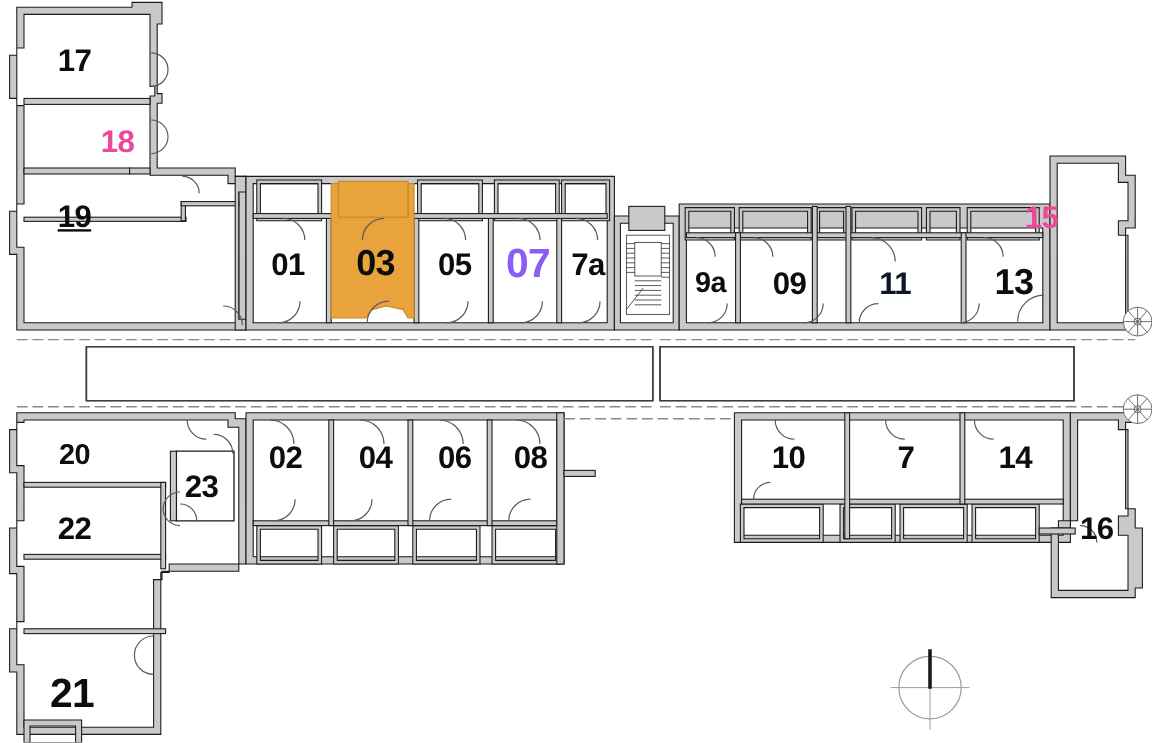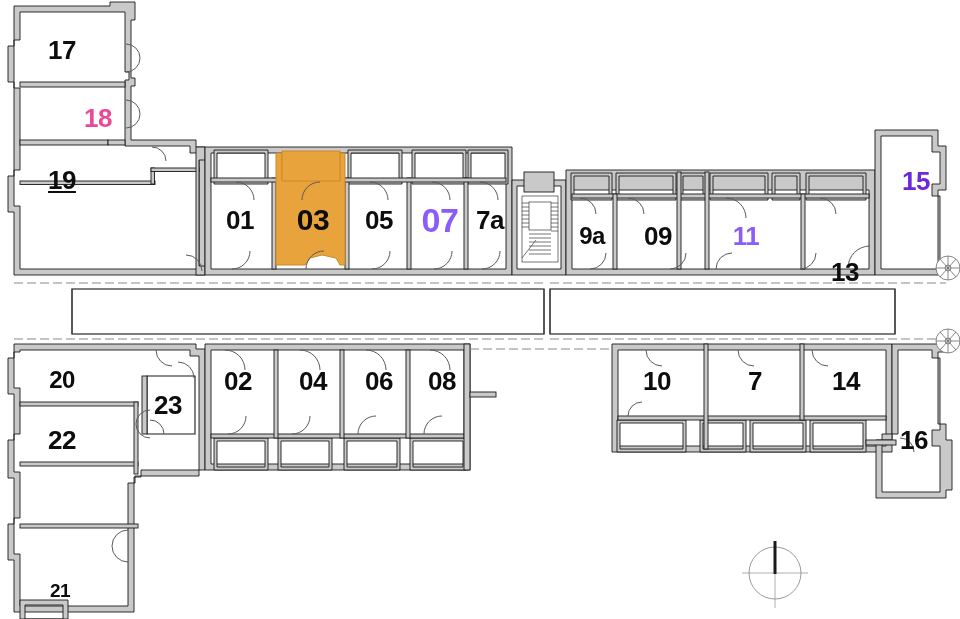--- a/index.html
+++ b/index.html
@@ -304,27 +304,27 @@
       <div class="room-label" style="left: 62px; top: 50px; font-size: 26px; color: rgb(13, 13, 13);">17</div>
       <div class="room-label" style="left: 50px; top: 118px; font-size: 26px; color: #ec4899; margin-left: 48px;">18</div>
       <div class="room-label" style="left: 62px; top: 180px; font-size: 26px; color: rgb(13, 13, 13); text-decoration: underline;">19</div>
       <div class="room-label" style="left: 240px; top: 220px; font-size: 26px; color: rgb(13, 13, 13);">01</div>
       <div class="room-label" style="left: 313px; top: 220px; font-size: 30px; color: rgb(13, 13, 13);">03</div>
       <div class="room-label" style="left: 379px; top: 220px; font-size: 26px; color: rgb(13, 13, 13);">05</div>
       <div class="room-label" style="left: 440px; top: 220px; font-size: 34px; color: #8b5cf6;">07</div>
       <div class="room-label" style="left: 490px; top: 220px; font-size: 26px; color: rgb(13, 13, 13);">7a</div>
       <div class="room-label" style="left: 592px; top: 236px; font-size: 24px; color: rgb(13, 13, 13);">9a</div>
       <div class="room-label" style="left: 658px; top: 236px; font-size: 26px; color: rgb(13, 13, 13);">09</div>
-      <div class="room-label" style="left: 746px; top: 236px; font-size: 26px; color: #8b5cf6;">11</div>
-      <div class="room-label" style="left: 845px; top: 236px; font-size: 26px; color: rgb(13, 13, 13); margin-top: 36px;">13</div>
-      <div class="room-label" style="left: 916px; top: 181px; font-size: 26px; color: #6d28d9;">15</div>
+      <div class="room-label" style="left: 746px; top: 236px; font-size: 26px; color: #0f172a;">11</div>
+      <div class="room-label" style="left: 845px; top: 236px; font-size: 30px; color: rgb(13, 13, 13);">13</div>
+      <div class="room-label" style="left: 868px; top: 181px; font-size: 26px; color: #ec4899;">15</div>
       <div class="room-label" style="left: 62px; top: 380px; font-size: 24px; color: rgb(13, 13, 13);">20</div>
       <div class="room-label" style="left: 62px; top: 440px; font-size: 26px; color: rgb(13, 13, 13);">22</div>
       <div class="room-label" style="left: 168px; top: 405px; font-size: 26px; color: rgb(13, 13, 13);">23</div>
-      <div class="room-label" style="left: 60px; top: 590px; font-size: 19px; color: rgb(13, 13, 13);">21</div>
+      <div class="room-label" style="left: 60px; top: 578px; font-size: 34px; color: rgb(13, 13, 13);">21</div>
       <div class="room-label" style="left: 238px; top: 381px; font-size: 26px; color: rgb(13, 13, 13);">02</div>
       <div class="room-label" style="left: 313px; top: 381px; font-size: 26px; color: rgb(13, 13, 13);">04</div>
       <div class="room-label" style="left: 379px; top: 381px; font-size: 26px; color: rgb(13, 13, 13);">06</div>
       <div class="room-label" style="left: 442px; top: 381px; font-size: 26px; color: rgb(13, 13, 13);">08</div>
       <div class="room-label" style="left: 657px; top: 381px; font-size: 26px; color: rgb(13, 13, 13);">10</div>
       <div class="room-label" style="left: 755px; top: 381px; font-size: 26px; color: rgb(13, 13, 13);">7</div>
       <div class="room-label" style="left: 846px; top: 381px; font-size: 26px; color: rgb(13, 13, 13);">14</div>
       <div class="room-label" style="left: 914px; top: 440px; font-size: 26px; color: rgb(13, 13, 13);">16</div>
     </div>
 

